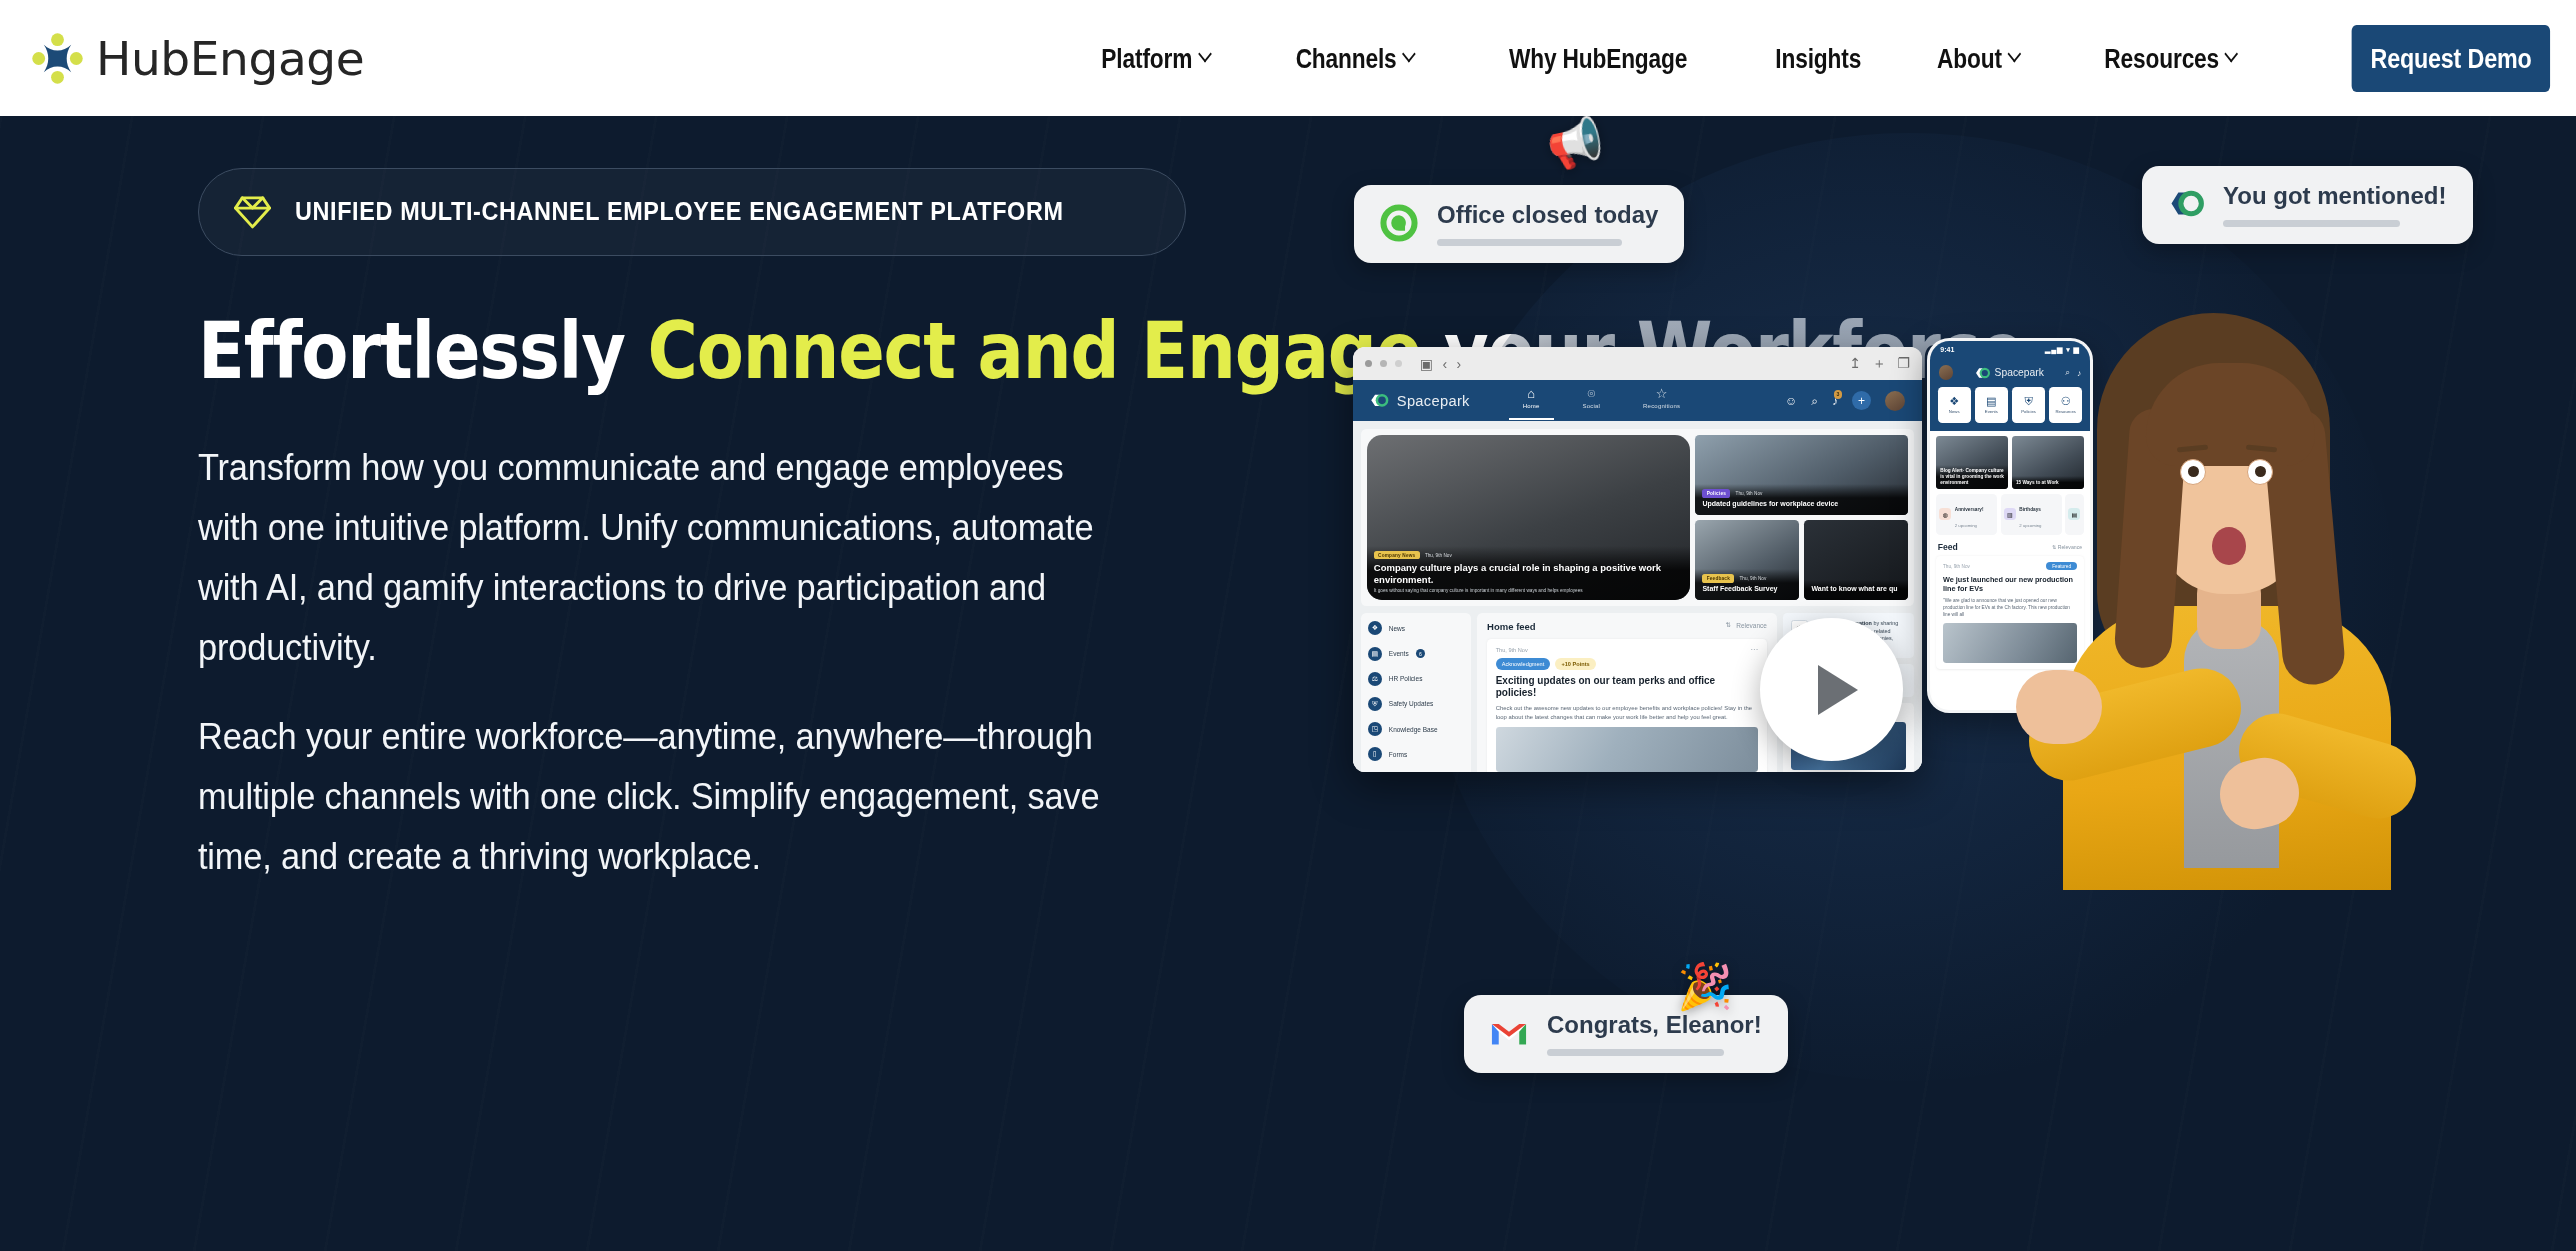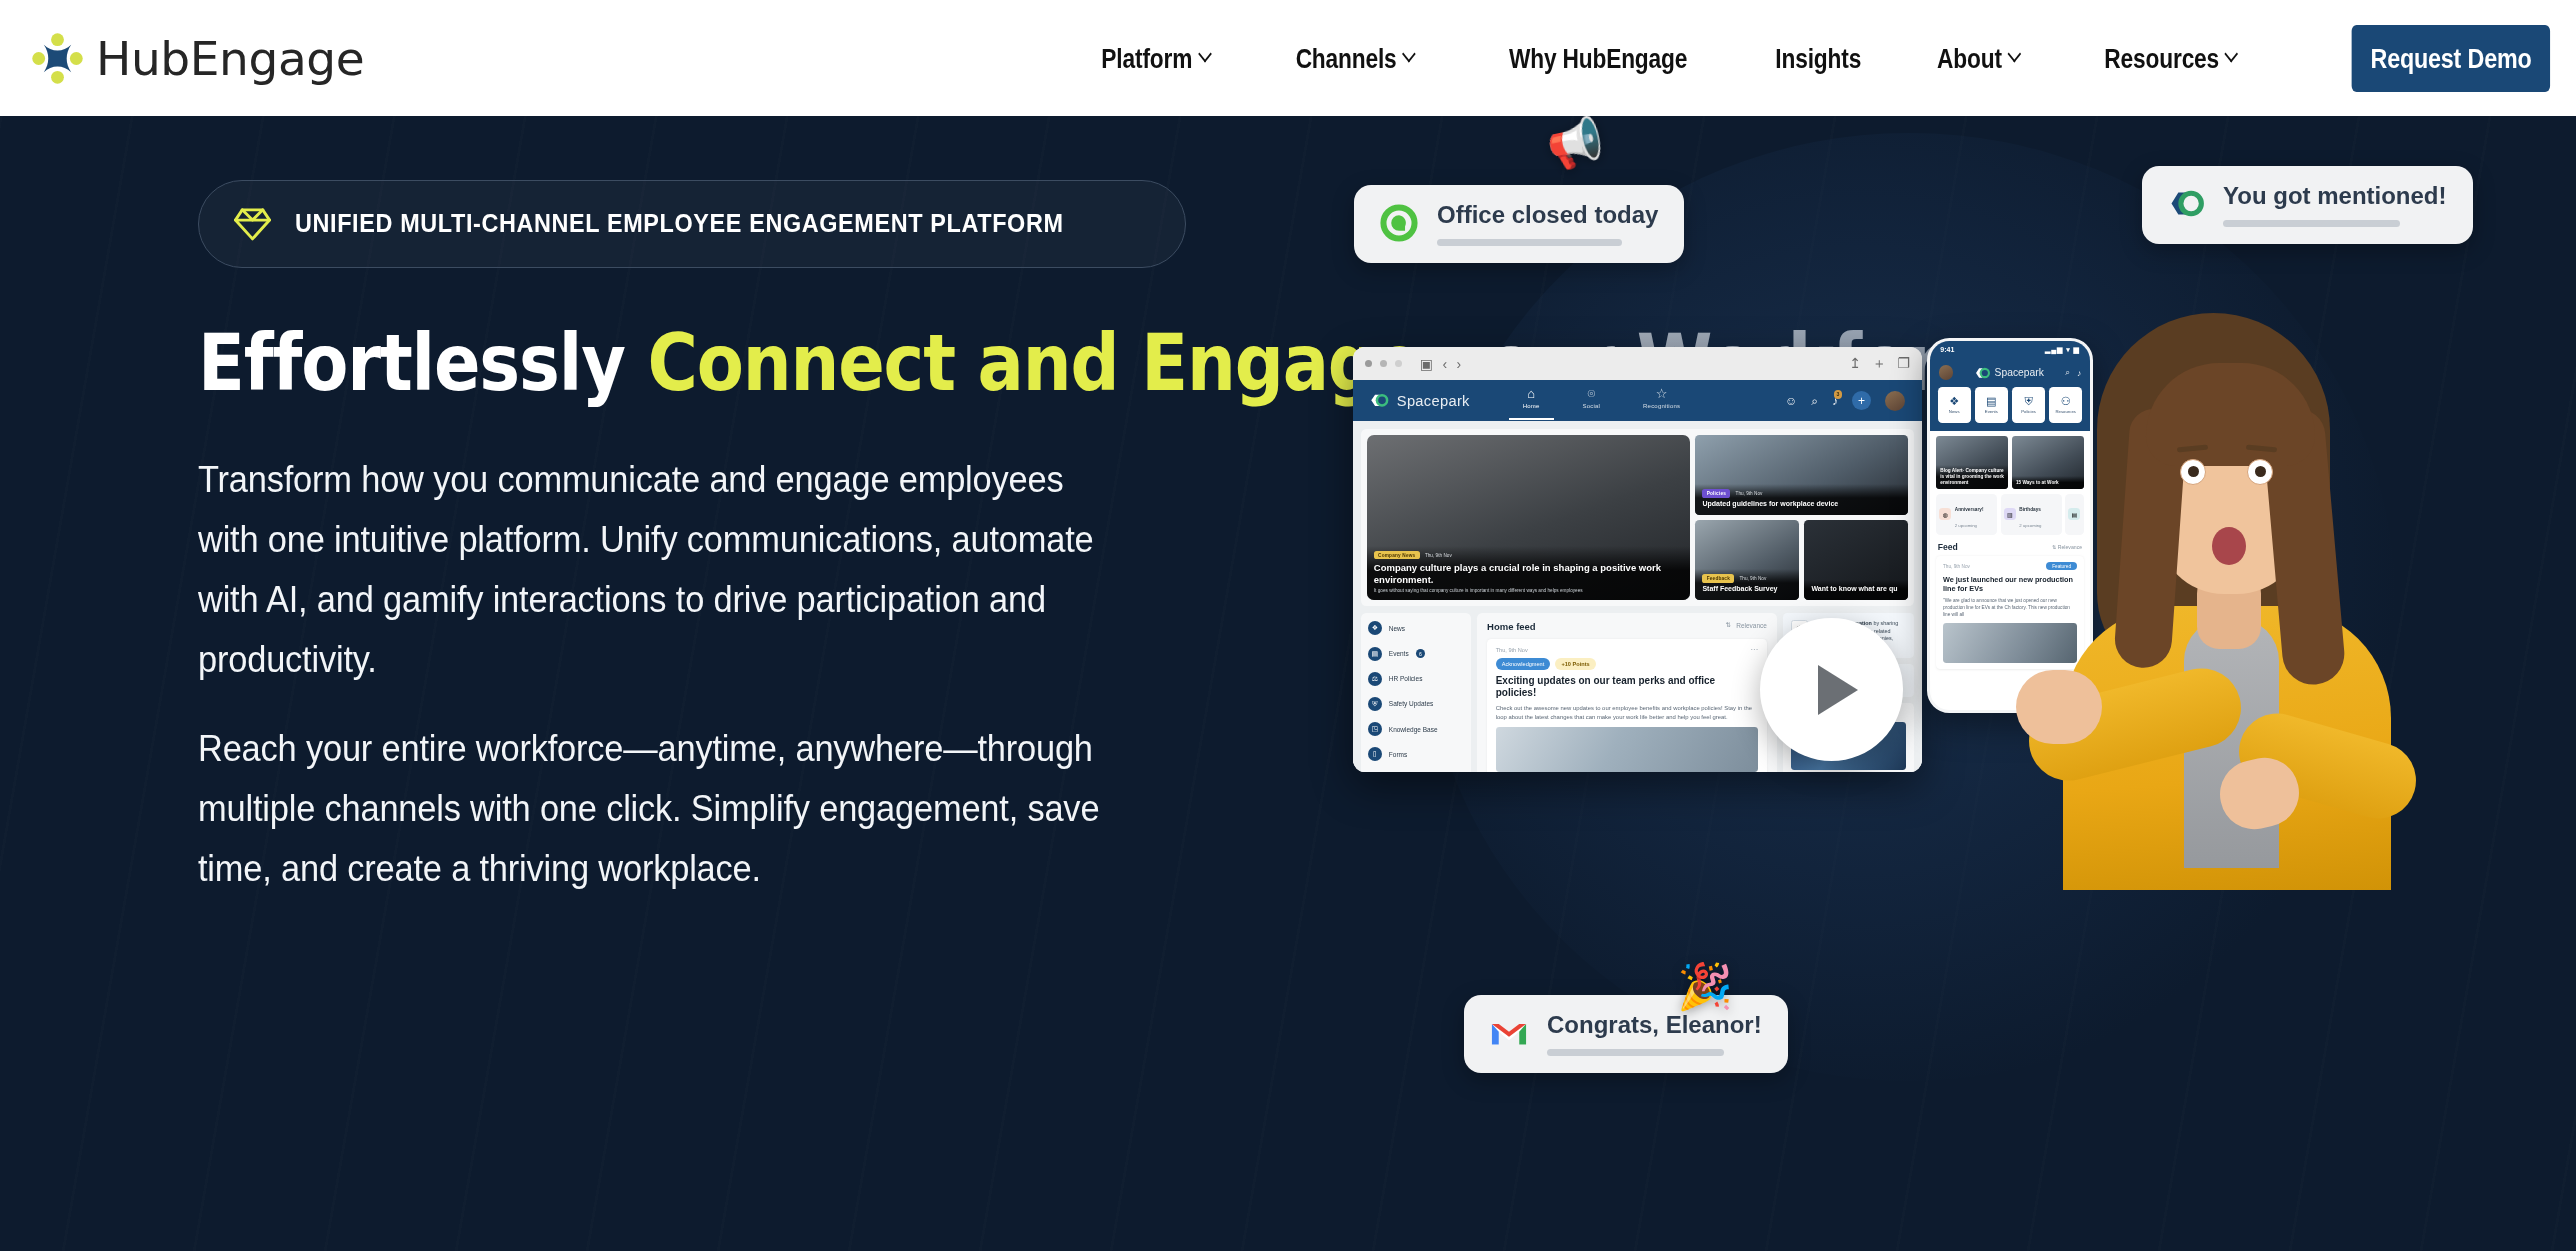--- a/index.html
+++ b/index.html
@@ -65,21 +65,21 @@
     background:repeating-linear-gradient(100deg,
       rgba(255,255,255,0.012) 0px,
       rgba(255,255,255,0.012) 2.6px,
       rgba(255,255,255,0) 2.6px,
       rgba(255,255,255,0) 129px);
     pointer-events:none;
   }
   .hero-inner { position:relative; display:flex; height:100%; }
 
   
-  .hero-left { width:1319px; padding:52px 0 0 198px;margin-top:12px; }
+  .hero-left { width:1319px; padding:52px 0 0 198px; }
 
   .eyebrow {
     display:inline-flex; align-items:center; gap:22.4px;
     border:1.7px solid #3c4c61; border-radius:52px;
     background:rgba(255,255,255,0.035);
     padding:22.4px 36px 22.4px 33px;
   }
   .gem-icon { width:41px; height:41px; flex:0 0 auto; }
   .eyebrow-text {
     color:#ffffff; font-size:26px; font-weight:700;
@@ -210,21 +210,21 @@
     width:20px; height:20px; border-radius:50%;
     background:linear-gradient(150deg,#8b6f52,#5c4334);
   }
 
   .app-body { padding:7.8px; background:#eceff1; height:100%; }
   .hero-cards {
     background:#f7f8f9; border-radius:5.2px; padding:6px;
     display:flex; gap:5.2px; height:177px;
   }
   .hc-main {
-    flex:1.52; border-radius:7px; position:relative; overflow:hidden;
+    flex:1.52; border-radius:15px; position:relative; overflow:hidden;
     background:linear-gradient(160deg,#6d6f72 0%,#3c4044 55%,#222529 100%);
   }
   .hc-side { flex:1; display:flex; flex-direction:column; gap:5.2px; }
   .hc-small {
     flex:1; border-radius:4.3px; position:relative; overflow:hidden;
   }
   .hc-a { background:linear-gradient(150deg,#8fa0ad 0%,#4f5c68 60%,#262c33 100%); }
   .hc-row { flex:1; display:flex; gap:5.2px; }
   .hc-b { flex:1; border-radius:4.3px; overflow:hidden; position:relative;
           background:linear-gradient(150deg,#9aa6ae 0%,#515c66 60%,#262c33 100%); }

